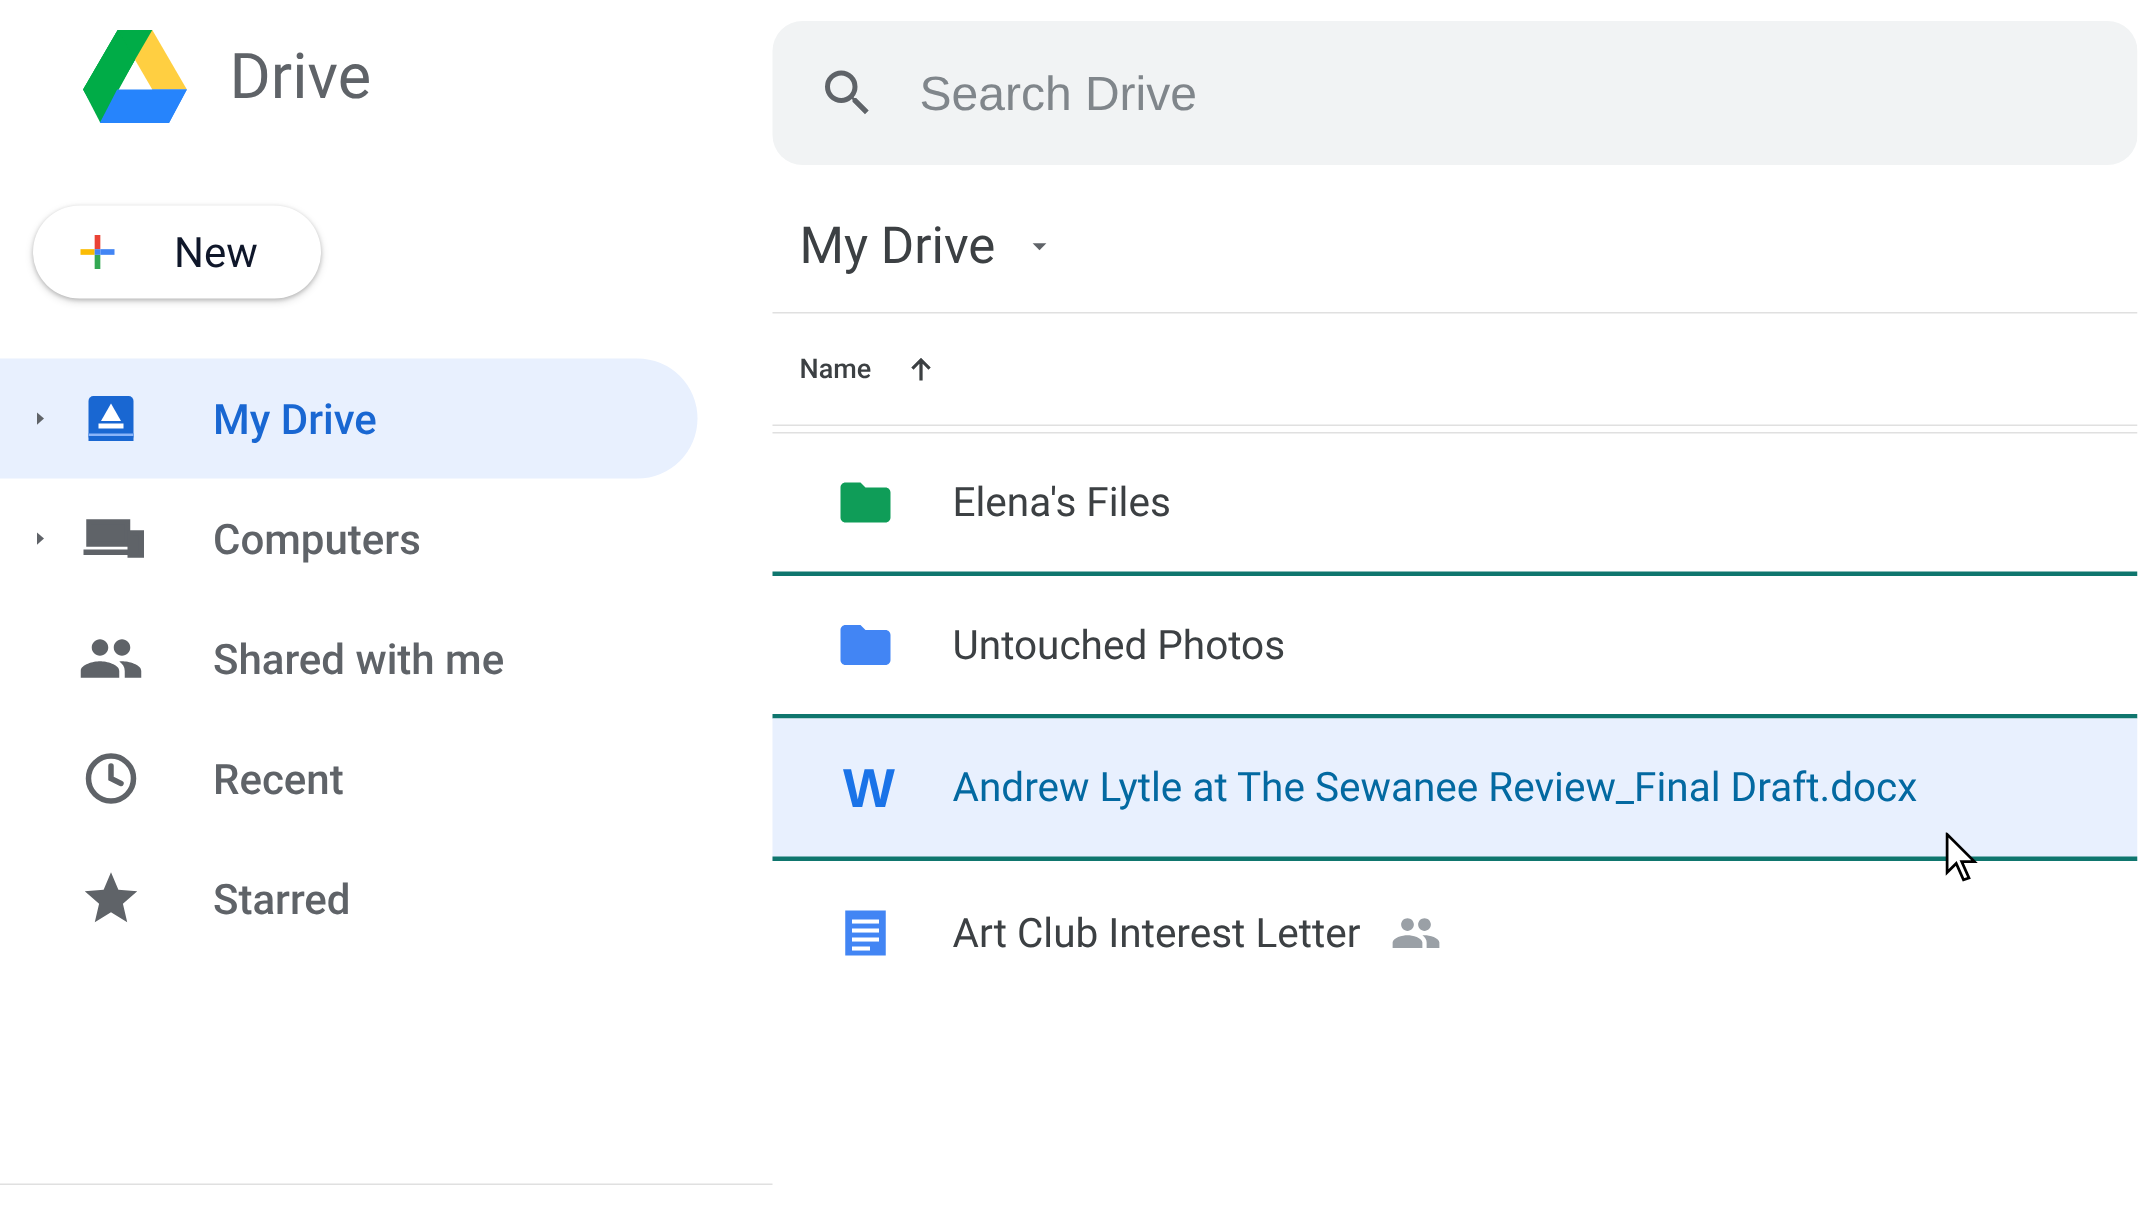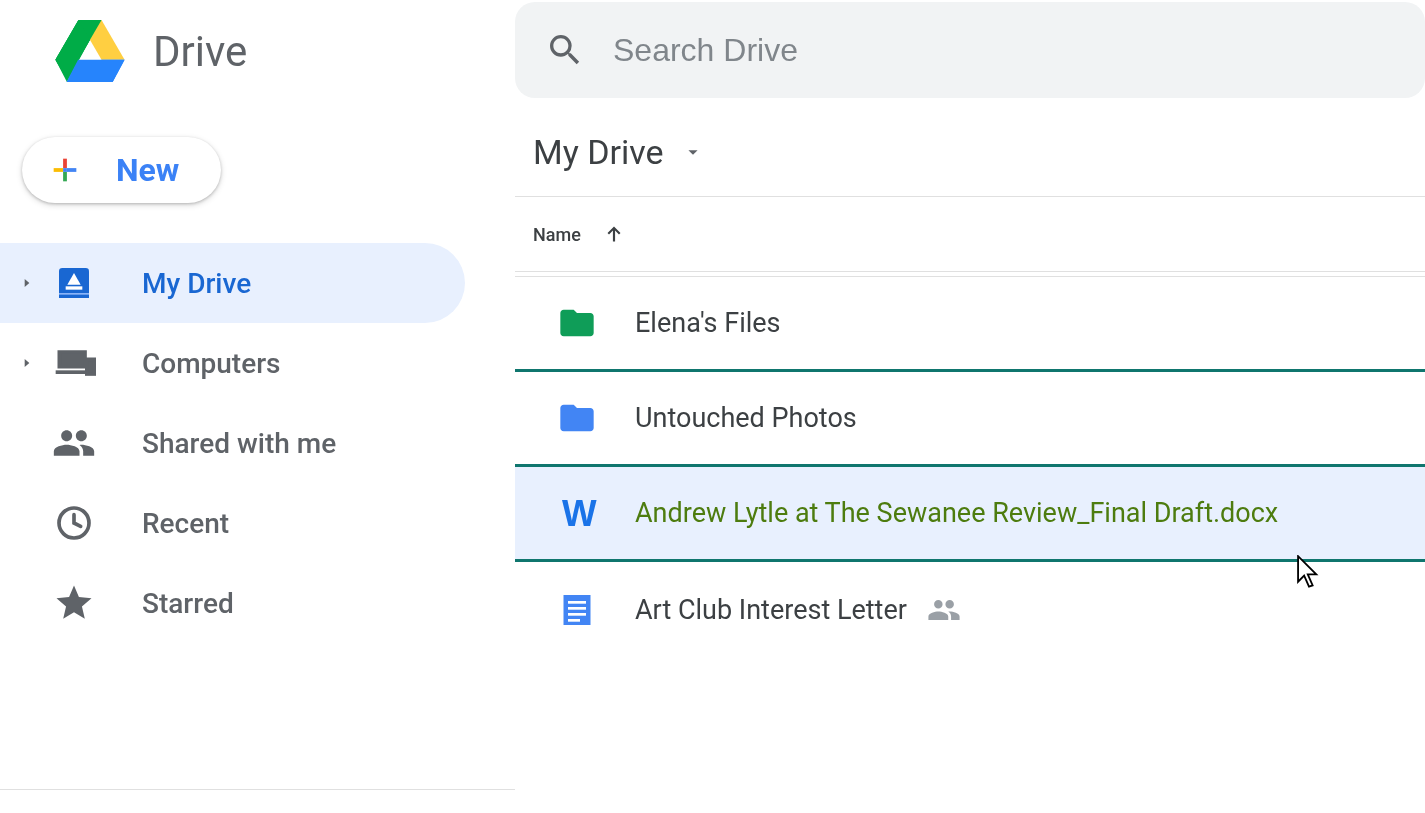--- a/index.html
+++ b/index.html
@@ -40,24 +40,24 @@
     margin-left: 22px;
     padding: 14px 42px 14px 26px;
     border-radius: 50px;
     background: #fff;
     box-shadow: 0 1px 3px rgba(0,0,0,0.2), 0 2px 6px rgba(0,0,0,0.15);
     cursor: pointer;
     margin-bottom: 40px;
   }
   .new-button .plus { width: 34px; height: 34px; }
   .new-button .label {
-    font-size: 32px;
-    color: #3b82f6;
+    font-size: 28px;
+    color: #0f172a;
     margin-left: 34px;
-    font-weight: 700;
+    font-weight: 400;
   }
 
   .nav-list { list-style: none; }
   .nav-item {
     display: flex;
     align-items: center;
     height: 80px;
     cursor: pointer;
     padding-left: 18px;
   }
@@ -90,21 +90,21 @@
   .nav-item.active .drive-icon-bg { fill: #1967d2; }
 
   
   .main { flex: 1; display: flex; flex-direction: column; }
   .search-bar {
     background: #f1f3f4;
     border-radius: 20px;
     display: flex;
     align-items: center;
     height: 96px;
-    margin-top: 2px;
+    margin-top: 14px;
     padding-left: 30px;
   }
   .search-bar input {
     border: none;
     background: transparent;
     font-size: 32px;
     color: #5f6368;
     margin-left: 28px;
     outline: none;
     width: 80%;
@@ -150,21 +150,21 @@
     height: 44px;
     display: flex;
     align-items: center;
     justify-content: center;
   }
   .file-row .file-name {
     font-size: 27px;
     color: #3c4043;
     margin-left: 36px;
   }
-  .file-row.selected .file-name { color: #4d7c0f; }
+  .file-row.selected .file-name { color: #0369a1; }
   .file-row .shared-icon { margin-left: 20px; }
 
   .cursor {
     position: absolute;
     left: 1296px;
     top: 555px;
     pointer-events: none;
   }
 </style>
 </head>

